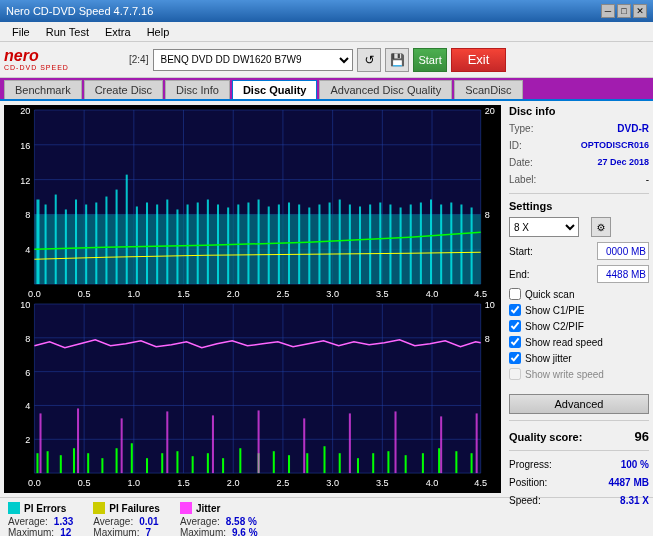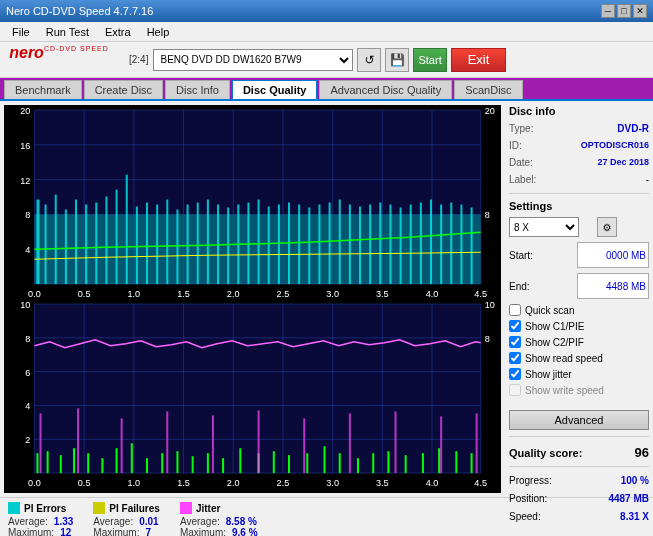--- a/index.html
+++ b/index.html
@@ -56,21 +56,21 @@
       display: flex;
       align-items: center;
       padding: 2px 4px;
       border-bottom: 1px solid #ccc;
       gap: 4px;
     }
     .nero-logo {
       width: 110px;
       height: 30px;
       display: flex;
-      flex-direction: row;
+      flex-direction: column;
       align-items: flex-start;
       justify-content: center;
       margin-right: 8px;
     }
     .nero-text {
       font-size: 16px;
       font-weight: bold;
       color: #cc0000;
       font-style: italic;
       line-height: 1;
@@ -188,21 +188,21 @@
       font-size: 10px;
       line-height: 1.4;
     }
     .info-label { color: #555; }
     .info-value { color: #0000cc; font-weight: bold; }
     .info-value.black { color: #000; font-weight: normal; }
 
     .settings-row {
       display: flex;
       align-items: center;
-      gap: 18px;
+      gap: 12px;
       margin-bottom: 2px;
     }
     .speed-combo {
       width: 70px;
       height: 20px;
       font-size: 10px;
       border: 1px solid #888;
       background: white;
     }
     .small-btn {
@@ -215,27 +215,27 @@
     }
 
     .mb-field-row {
       display: flex;
       align-items: center;
       justify-content: space-between;
       font-size: 10px;
       margin-bottom: 2px;
     }
     .mb-field {
-      width: 72px;
+      width: 52px;
       height: 18px;
       font-size: 10px;
       border: 1px solid #aaa;
       background: white;
       text-align: right;
-      padding: 12px 2px;
+      padding: 0 2px;
       color: #0000cc;
     }
 
     .checkbox-row {
       display: flex;
       align-items: center;
       gap: 4px;
       font-size: 10px;
       margin-bottom: 1px;
     }

